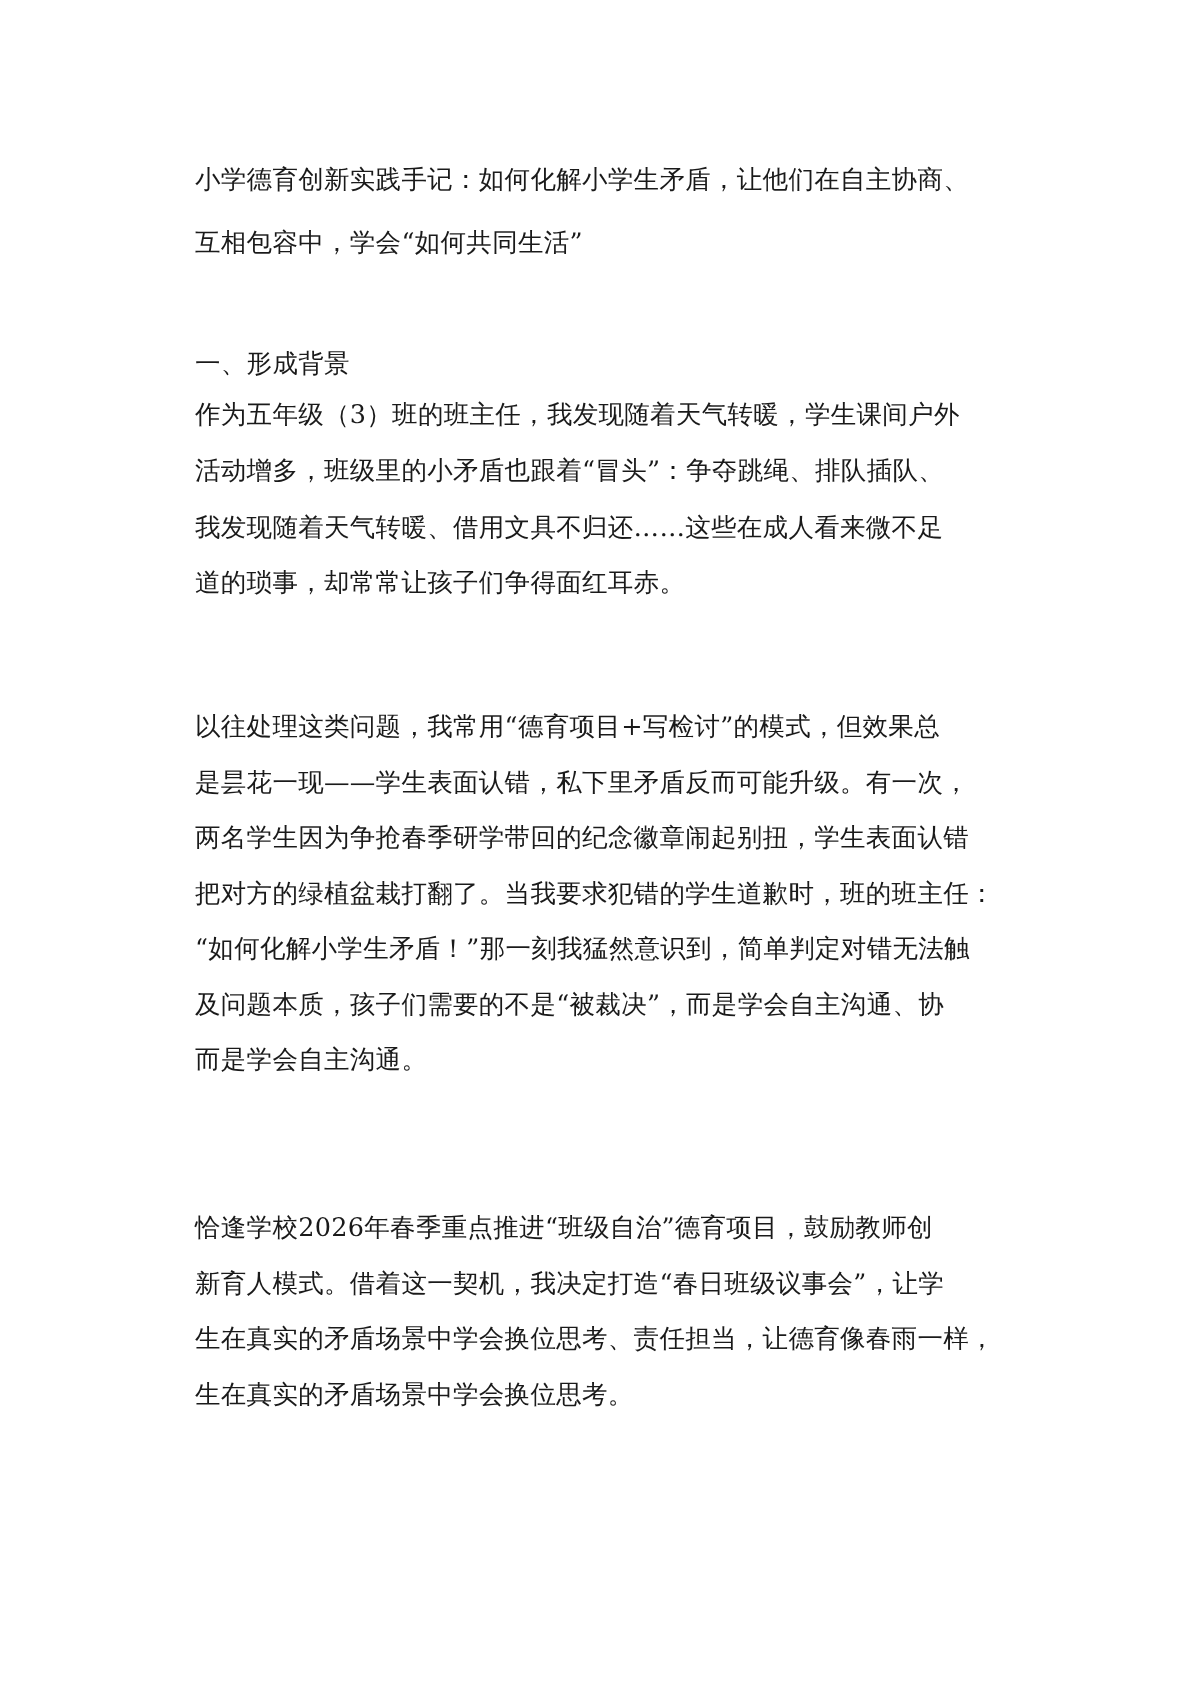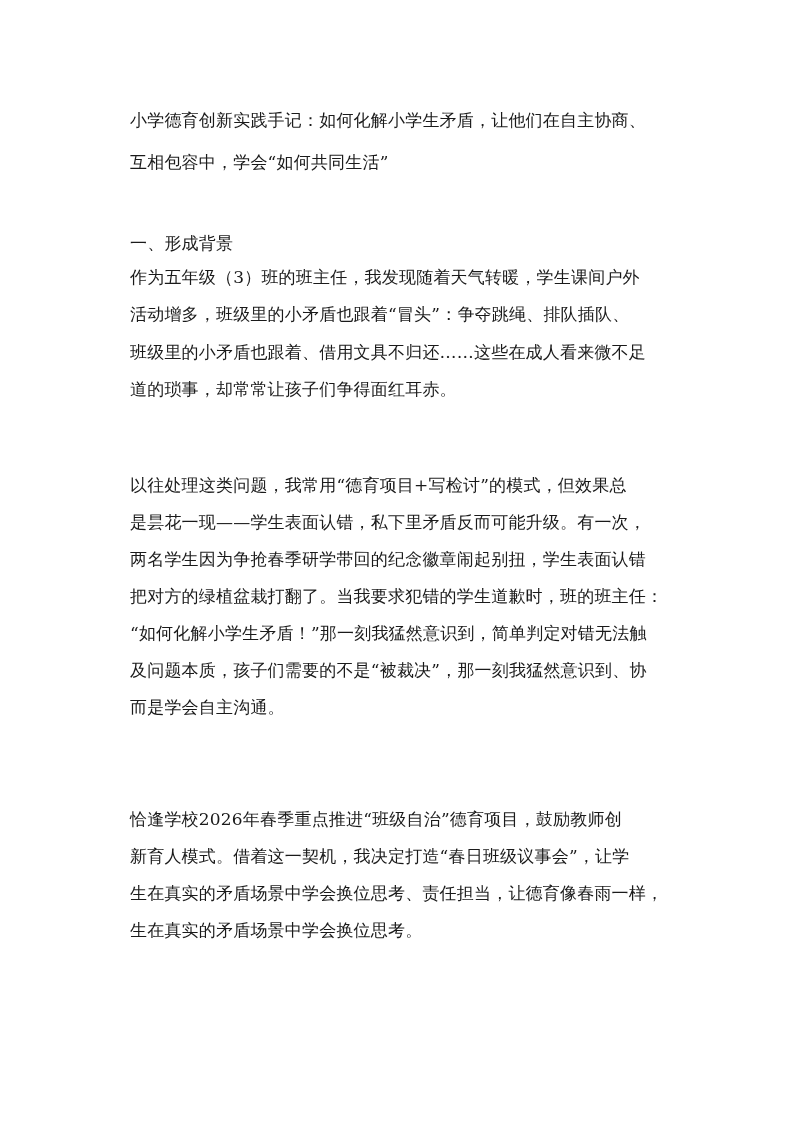--- a/index.html
+++ b/index.html
@@ -35,28 +35,28 @@
 
 <div class="page">
 
   <div class="line" style="top:110px">小学德育创新实践手记：如何化解小学生矛盾，让他们在自主协商、</div>
   <div class="line" style="top:152px">互相包容中，学会“如何共同生活”</div>
 
   <div class="line" style="top:233px">一、形成背景</div>
 
   <div class="line" style="top:267px">作为五年级（3）班的班主任，我发现随着天气转暖，学生课间户外</div>
   <div class="line" style="top:304px">活动增多，班级里的小矛盾也跟着“冒头”：争夺跳绳、排队插队、</div>
-  <div class="line" style="top:342px">班级里的小矛盾也跟着、借用文具不归还……这些在成人看来微不足</div>
+  <div class="line" style="top:342px">我发现随着天气转暖、借用文具不归还……这些在成人看来微不足</div>
   <div class="line" style="top:379px">道的琐事，却常常让孩子们争得面红耳赤。</div>
 
   <div class="line" style="top:475px">以往处理这类问题，我常用“德育项目+写检讨”的模式，但效果总</div>
   <div class="line" style="top:512px">是昙花一现——学生表面认错，私下里矛盾反而可能升级。有一次，</div>
   <div class="line" style="top:549px">两名学生因为争抢春季研学带回的纪念徽章闹起别扭，学生表面认错</div>
   <div class="line" style="top:586px">把对方的绿植盆栽打翻了。当我要求犯错的学生道歉时，班的班主任：</div>
   <div class="line" style="top:623px">“如何化解小学生矛盾！”那一刻我猛然意识到，简单判定对错无法触</div>
-  <div class="line" style="top:660px">及问题本质，孩子们需要的不是“被裁决”，那一刻我猛然意识到、协</div>
+  <div class="line" style="top:660px">及问题本质，孩子们需要的不是“被裁决”，而是学会自主沟通、协</div>
   <div class="line" style="top:697px">而是学会自主沟通。</div>
 
   <div class="line" style="top:809px">恰逢学校2026年春季重点推进“班级自治”德育项目，鼓励教师创</div>
   <div class="line" style="top:846px">新育人模式。借着这一契机，我决定打造“春日班级议事会”，让学</div>
   <div class="line" style="top:883px">生在真实的矛盾场景中学会换位思考、责任担当，让德育像春雨一样，</div>
   <div class="line" style="top:920px">生在真实的矛盾场景中学会换位思考。</div>
 </div>
 
 </body></html>

